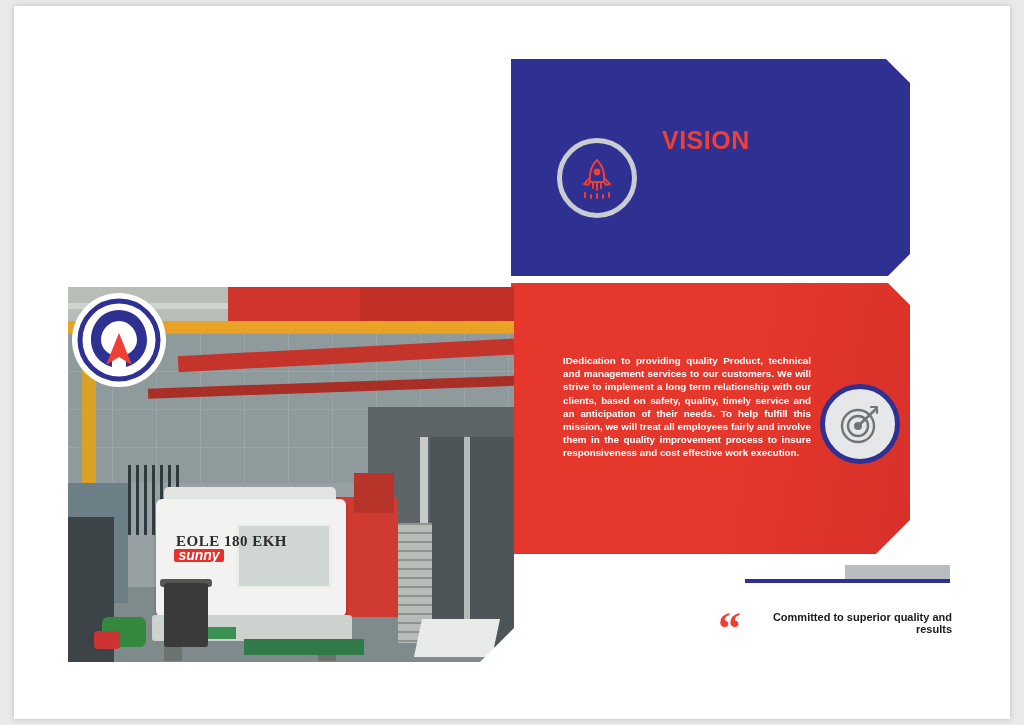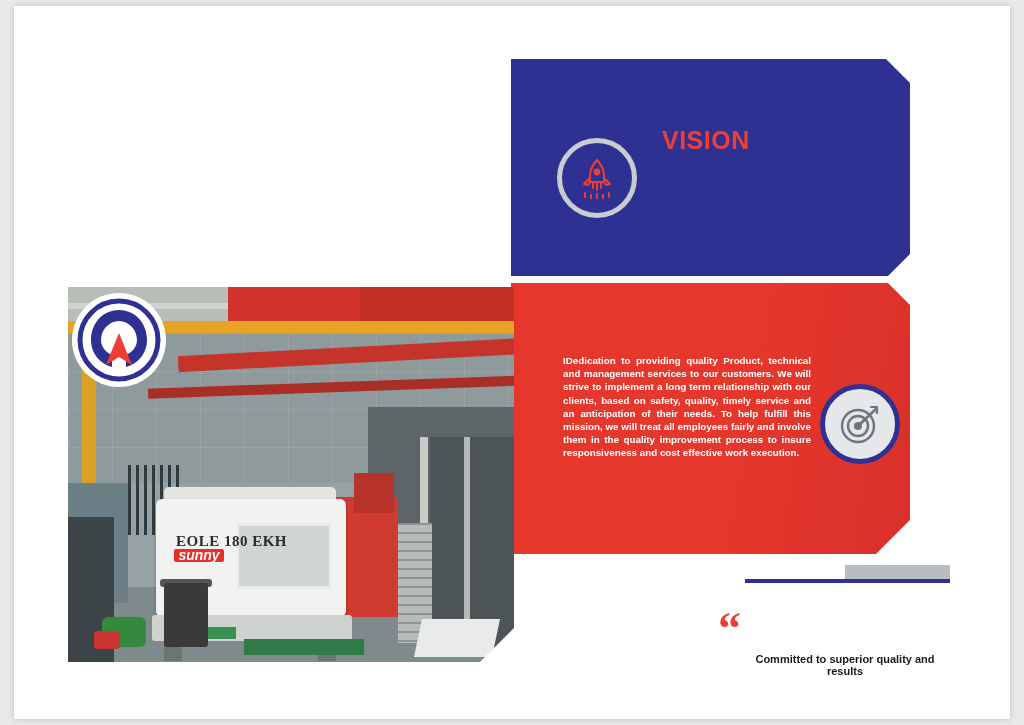--- a/index.html
+++ b/index.html
@@ -231,23 +231,23 @@
     position: absolute;
     left: 704px; top: 603px;
     font-size: 46px;
     line-height: 40px;
     color: #ef3e33;
     font-weight: bold;
     font-family: "Liberation Serif", serif;
   }
   .footer-tagline {
     position: absolute;
-    left: 724px; top: 647px;
+    left: 724px; top: 605px;
     width: 214px;
-    text-align: center;
+    text-align: right;
     font-size: 11px;
     font-weight: bold;
     color: #1a1a1a;
   }
 </style>
 </head>
 <body>
 
 <div class="page">
 

